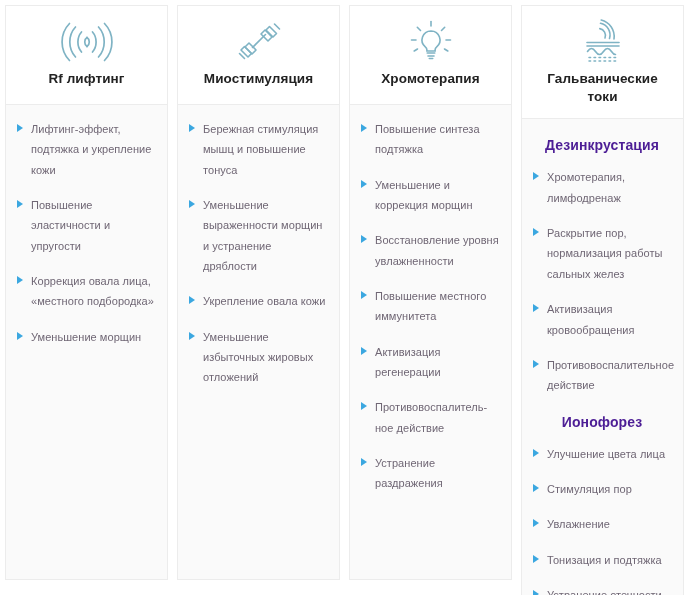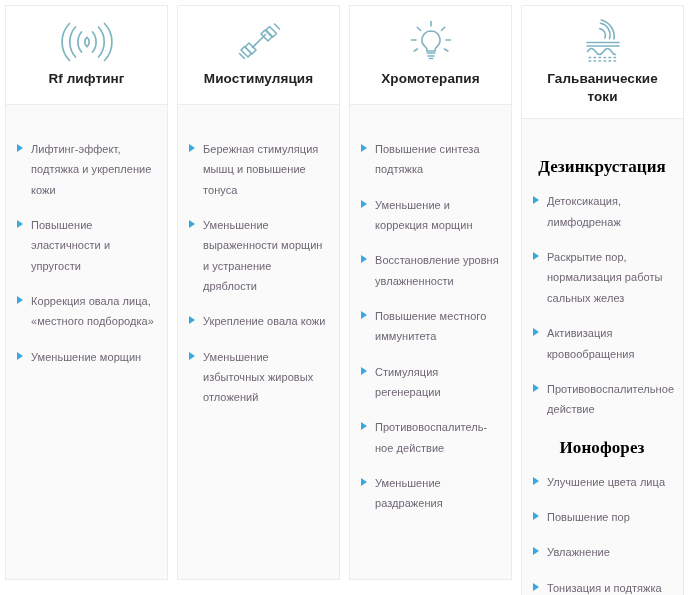--- a/index.html
+++ b/index.html
@@ -24,21 +24,20 @@
   .card {
     width: 163px;
     flex: 0 0 163px;
     background: #fafafa;
     border: 1px solid #ececec;
     border-top: none;
     box-sizing: border-box;
     min-height: 575px;
     display: flex;
     flex-direction: column;
-    gap: 20px;
   }
   .card-header {
     background: #ffffff;
     border: 1px solid #ececec;
     border-bottom: 1px solid #ececec;
     margin: 0 -1px 0 -1px;
     padding: 12px 10px 12px 10px;
     box-sizing: border-box;
     min-height: 100px;
     display: flex;
@@ -60,27 +59,26 @@
     text-align: center;
     line-height: 1.35;
     letter-spacing: 0.1px;
   }
   .card-body {
     padding: 14px 12px 20px 11px;
     box-sizing: border-box;
     flex: 1 1 auto;
   }
   .section-heading {
-    font-size: 17px;
+    font-size: 14px;
     font-weight: bold;
-    color: #000000;
+    color: #4c1d95;
     text-align: center;
     margin: 4px 0 14px 0;
     letter-spacing: 0.1px;
-    font-family: Liberation Serif, serif;
   }
   .section-heading.second {
     margin-top: 18px;
   }
   ul.benefit-list {
     list-style: none;
     margin: 0;
     padding: 0;
   }
   ul.benefit-list li {
@@ -187,23 +185,23 @@
         </svg>
       </div>
       <div class="card-title">Хромотерапия</div>
     </div>
     <div class="card-body">
       <ul class="benefit-list">
         <li><span class="bullet-arrow"></span><span>Повышение синтеза подтяжка</span></li>
         <li><span class="bullet-arrow"></span><span>Уменьшение и коррекция морщин</span></li>
         <li><span class="bullet-arrow"></span><span>Восстановление уровня увлажненности</span></li>
         <li><span class="bullet-arrow"></span><span>Повышение местного иммунитета</span></li>
-        <li><span class="bullet-arrow"></span><span>Стимуляция регенерации</span></li>
+        <li><span class="bullet-arrow"></span><span>Активизация регенерации</span></li>
         <li><span class="bullet-arrow"></span><span>Противовоспалитель- ное действие</span></li>
-        <li><span class="bullet-arrow"></span><span>Уменьшение раздражения</span></li>
+        <li><span class="bullet-arrow"></span><span>Устранение раздражения</span></li>
       </ul>
     </div>
   </div>
 
   <div class="card">
     <div class="card-header">
       <div class="card-icon">
         <svg width="50" height="46" viewBox="0 0 50 46">
           <g fill="none" stroke="#7fb3c4" stroke-width="1.6" stroke-linecap="round">
             <path d="M27 19 a7 7 0 0 0 -5.2 -9.4"></path>
@@ -217,29 +215,29 @@
             <path d="M11 38.5 l28 0"></path>
             <path d="M11 42 l28 0"></path>
           </g>
         </svg>
       </div>
       <div class="card-title">Гальванические токи</div>
     </div>
     <div class="card-body">
       <div class="section-heading">Дезинкрустация</div>
       <ul class="benefit-list">
-        <li><span class="bullet-arrow"></span><span>Детоксикация, лимфодренаж</span></li>
+        <li><span class="bullet-arrow"></span><span>Хромотерапия, лимфодренаж</span></li>
         <li><span class="bullet-arrow"></span><span>Раскрытие пор, нормализация работы сальных желез</span></li>
         <li><span class="bullet-arrow"></span><span>Активизация кровообращения</span></li>
         <li><span class="bullet-arrow"></span><span>Противовоспалительное действие</span></li>
       </ul>
       <div class="section-heading second">Ионофорез</div>
       <ul class="benefit-list">
         <li><span class="bullet-arrow"></span><span>Улучшение цвета лица</span></li>
-        <li><span class="bullet-arrow"></span><span>Повышение пор</span></li>
+        <li><span class="bullet-arrow"></span><span>Стимуляция пор</span></li>
         <li><span class="bullet-arrow"></span><span>Увлажнение</span></li>
         <li><span class="bullet-arrow"></span><span>Тонизация и подтяжка</span></li>
         <li><span class="bullet-arrow"></span><span>Устранение отечности</span></li>
 
       </ul>
     </div>
   </div>
 
 </div>
 

